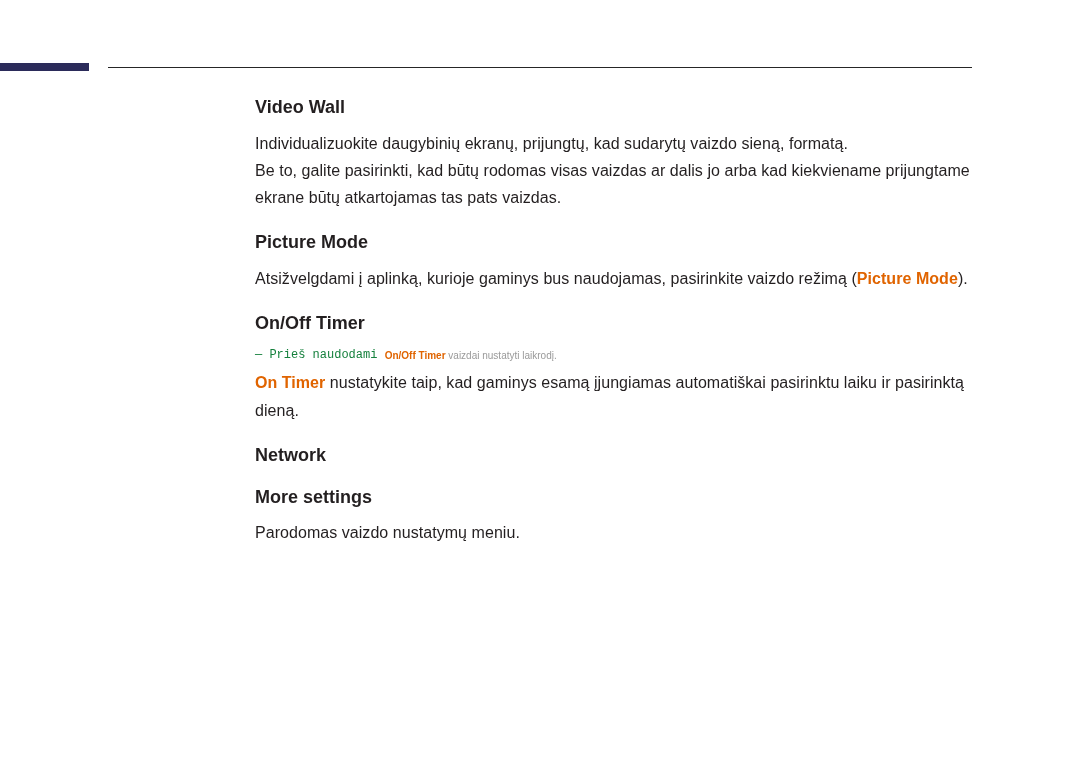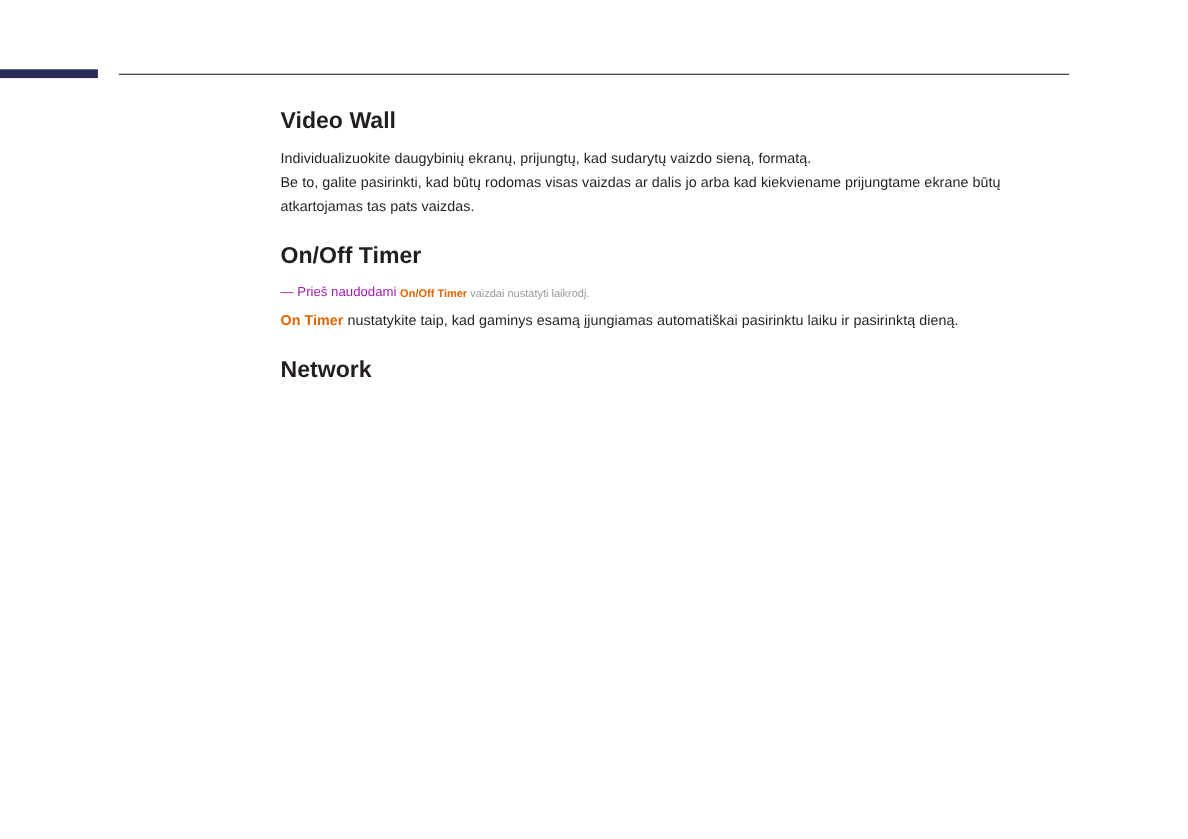--- a/index.html
+++ b/index.html
@@ -39,51 +39,52 @@
     background: #000000;
     opacity: 0.85;
   }
   .content {
     position: absolute;
     left: 255px;
     top: 98px;
     width: 717px;
   }
   h2 {
-    font-size: 21px;
+    font-size: 18px;
     font-weight: 600;
     color: #231f20;
     line-height: 1.1;
     margin-bottom: 12px;
     letter-spacing: 0;
   }
   .section {
     margin-bottom: 22px;
   }
   p.body {
-    font-size: 13px;
+    font-size: 16px;
     line-height: 1.7;
     color: #231f20;
     letter-spacing: 0.05px;
   }
   .highlight {
     color: #e06400;
     font-weight: 600;
   }
   .note-line {
     font-size: 10px;
     color: #9a9a9a;
     line-height: 1.6;
     margin-bottom: 4px;
   }
   .note-line .dash {
-    color: #a21caf;
+    color: #15803d;
     font-weight: 300;
     font-size: 12px;
     vertical-align: 1px;
+    font-family: Liberation Mono, monospace;
   }
   .note-line .highlight {
     color: #e06400;
     font-weight: 600;
   }
 </style>
 </head>
 <body>
 
 <div class="page">
@@ -92,26 +93,34 @@
 
   <div class="content">
 
     <div class="section">
       <h2>Video Wall</h2>
       <p class="body">Individualizuokite daugybinių ekranų, prijungtų, kad sudarytų vaizdo sieną, formatą.</p>
       <p class="body">Be to, galite pasirinkti, kad būtų rodomas visas vaizdas ar dalis jo arba kad kiekviename prijungtame ekrane būtų atkartojamas tas pats vaizdas.</p>
     </div>
 
 
+    <div class="section">
+      <h2>Picture Mode</h2>
+      <p class="body"><span>Atsižvelgdami į aplinką, kurioje gaminys bus naudojamas, pasirinkite vaizdo režimą (</span><span class="highlight">Picture Mode</span><span>).</span></p>
+    </div>
 
     <div class="section">
       <h2>On/Off Timer</h2>
       <p class="note-line"><span class="dash">―  Prieš naudodami </span><span class="highlight">On/Off Timer</span><span> vaizdai nustatyti laikrodį.</span></p>
       <p class="body"><span class="highlight">On Timer</span><span> nustatykite taip, kad gaminys esamą įjungiamas automatiškai pasirinktu laiku ir pasirinktą dieną.</span></p>
     </div>
 
     <div class="section">
       <h2>Network</h2>
     </div>
 
+    <div class="section">
+      <h2>More settings</h2>
+      <p class="body">Parodomas vaizdo nustatymų meniu.</p>
+    </div>
 
   </div>
 </div>
 
 </body></html>

